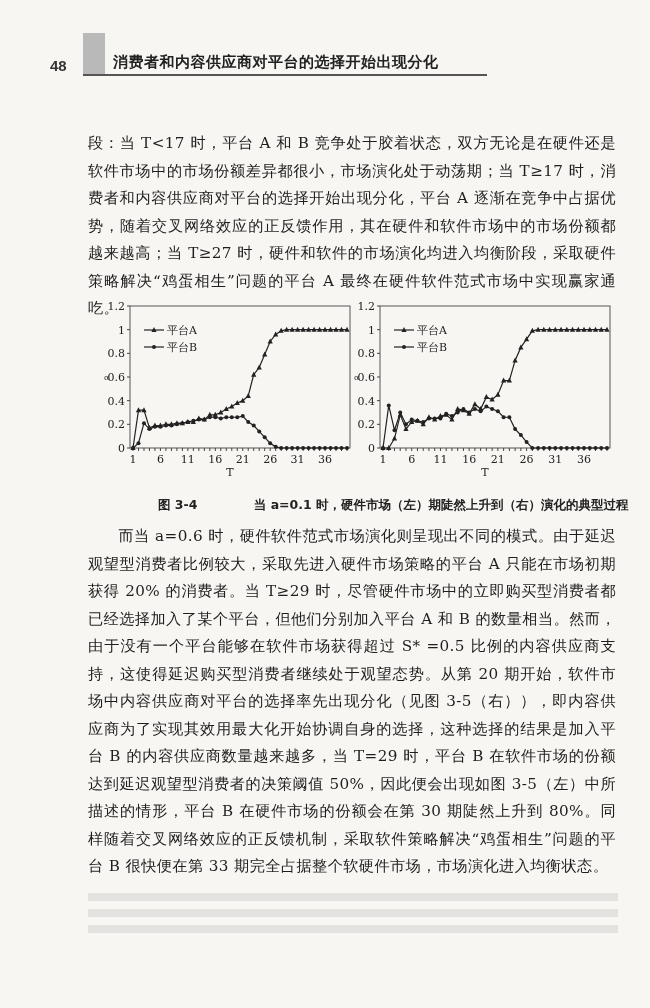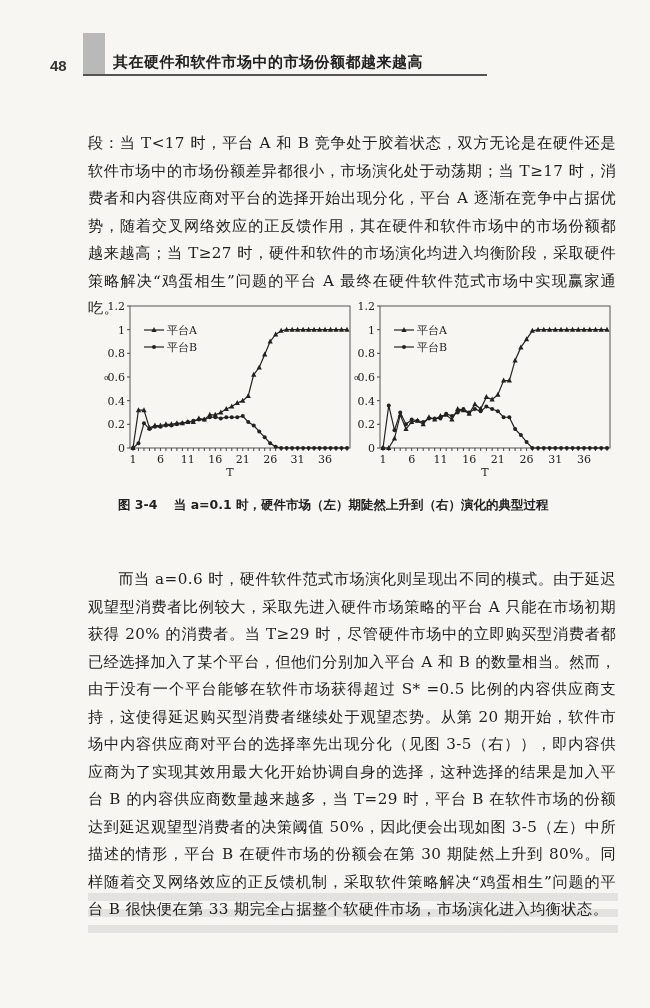--- a/index.html
+++ b/index.html
@@ -23,41 +23,41 @@
   }
   .header-rule {
     position: absolute; left: 83px; top: 74px; width: 404px; height: 2px; background: #555;
   }
   .para {
     position: absolute; left: 88px; width: 528px;
     font-size: 15.2px; line-height: 27.5px; text-align: justify; letter-spacing: 0.4px;
   }
   .para.indent { text-indent: 2em; }
   #para1 { top: 115px; }
-  #para2 { top: 551px; }
+  #para2 { top: 508px; }
   .figure { position: absolute; }
   #chart-left { left: 98px; top: 298px; width: 260px; height: 190px; }
   #chart-right { left: 348px; top: 298px; width: 270px; height: 190px; }
   .caption {
     position: absolute; left: 118px; top: 497px;
     font-family: "DejaVu Sans", sans-serif; font-size: 12.5px; font-weight: bold; color: #222;
   }
-  .caption span { margin-right: 12px; }
+  .caption span { margin-right: 12px; margin-left: 40px; }
   .ghost {
     position: absolute; left: 88px; top: 893px; width: 530px; height: 40px;
     opacity: 0.08; background: repeating-linear-gradient(180deg, #000 0 8px, transparent 8px 16px);
   }
   svg text { font-family: "DejaVu Serif", serif; }
 </style>
 </head>
 <body>
 
 <div class="page-number">48</div>
 <div class="header-tab"></div>
-<div class="running-title">其在硬件和软件市场中的市场份额都越来越高</div>
+<div class="running-title">消费者和内容供应商对平台的选择开始出现分化</div>
 <div class="header-rule"></div>
 
 <p id="para1" class="para">段：当 T&lt;17 时，平台 A 和 B 竞争处于胶着状态，双方无论是在硬件还是软件市场中的市场份额差异都很小，市场演化处于动荡期；当 T≥17 时，消费者和内容供应商对平台的选择开始出现分化，平台 A 逐渐在竞争中占据优势，随着交叉网络效应的正反馈作用，其在硬件和软件市场中的市场份额都越来越高；当 T≥27 时，硬件和软件的市场演化均进入均衡阶段，采取硬件策略解决“鸡蛋相生”问题的平台 A 最终在硬件软件范式市场中实现赢家通吃。</p>
 
 <div id="chart-left" class="figure">
   <svg width="260" height="190">
       <rect x="32" y="8" width="220" height="142" fill="none" stroke="#555" stroke-width="1"></rect>
       <line x1="29" y1="150" x2="32" y2="150" stroke="#444"></line>
       <text x="27" y="154" text-anchor="end" font-size="11" fill="#222">0</text>
       <line x1="29" y1="126.33333333333333" x2="32" y2="126.33333333333333" stroke="#444"></line>

